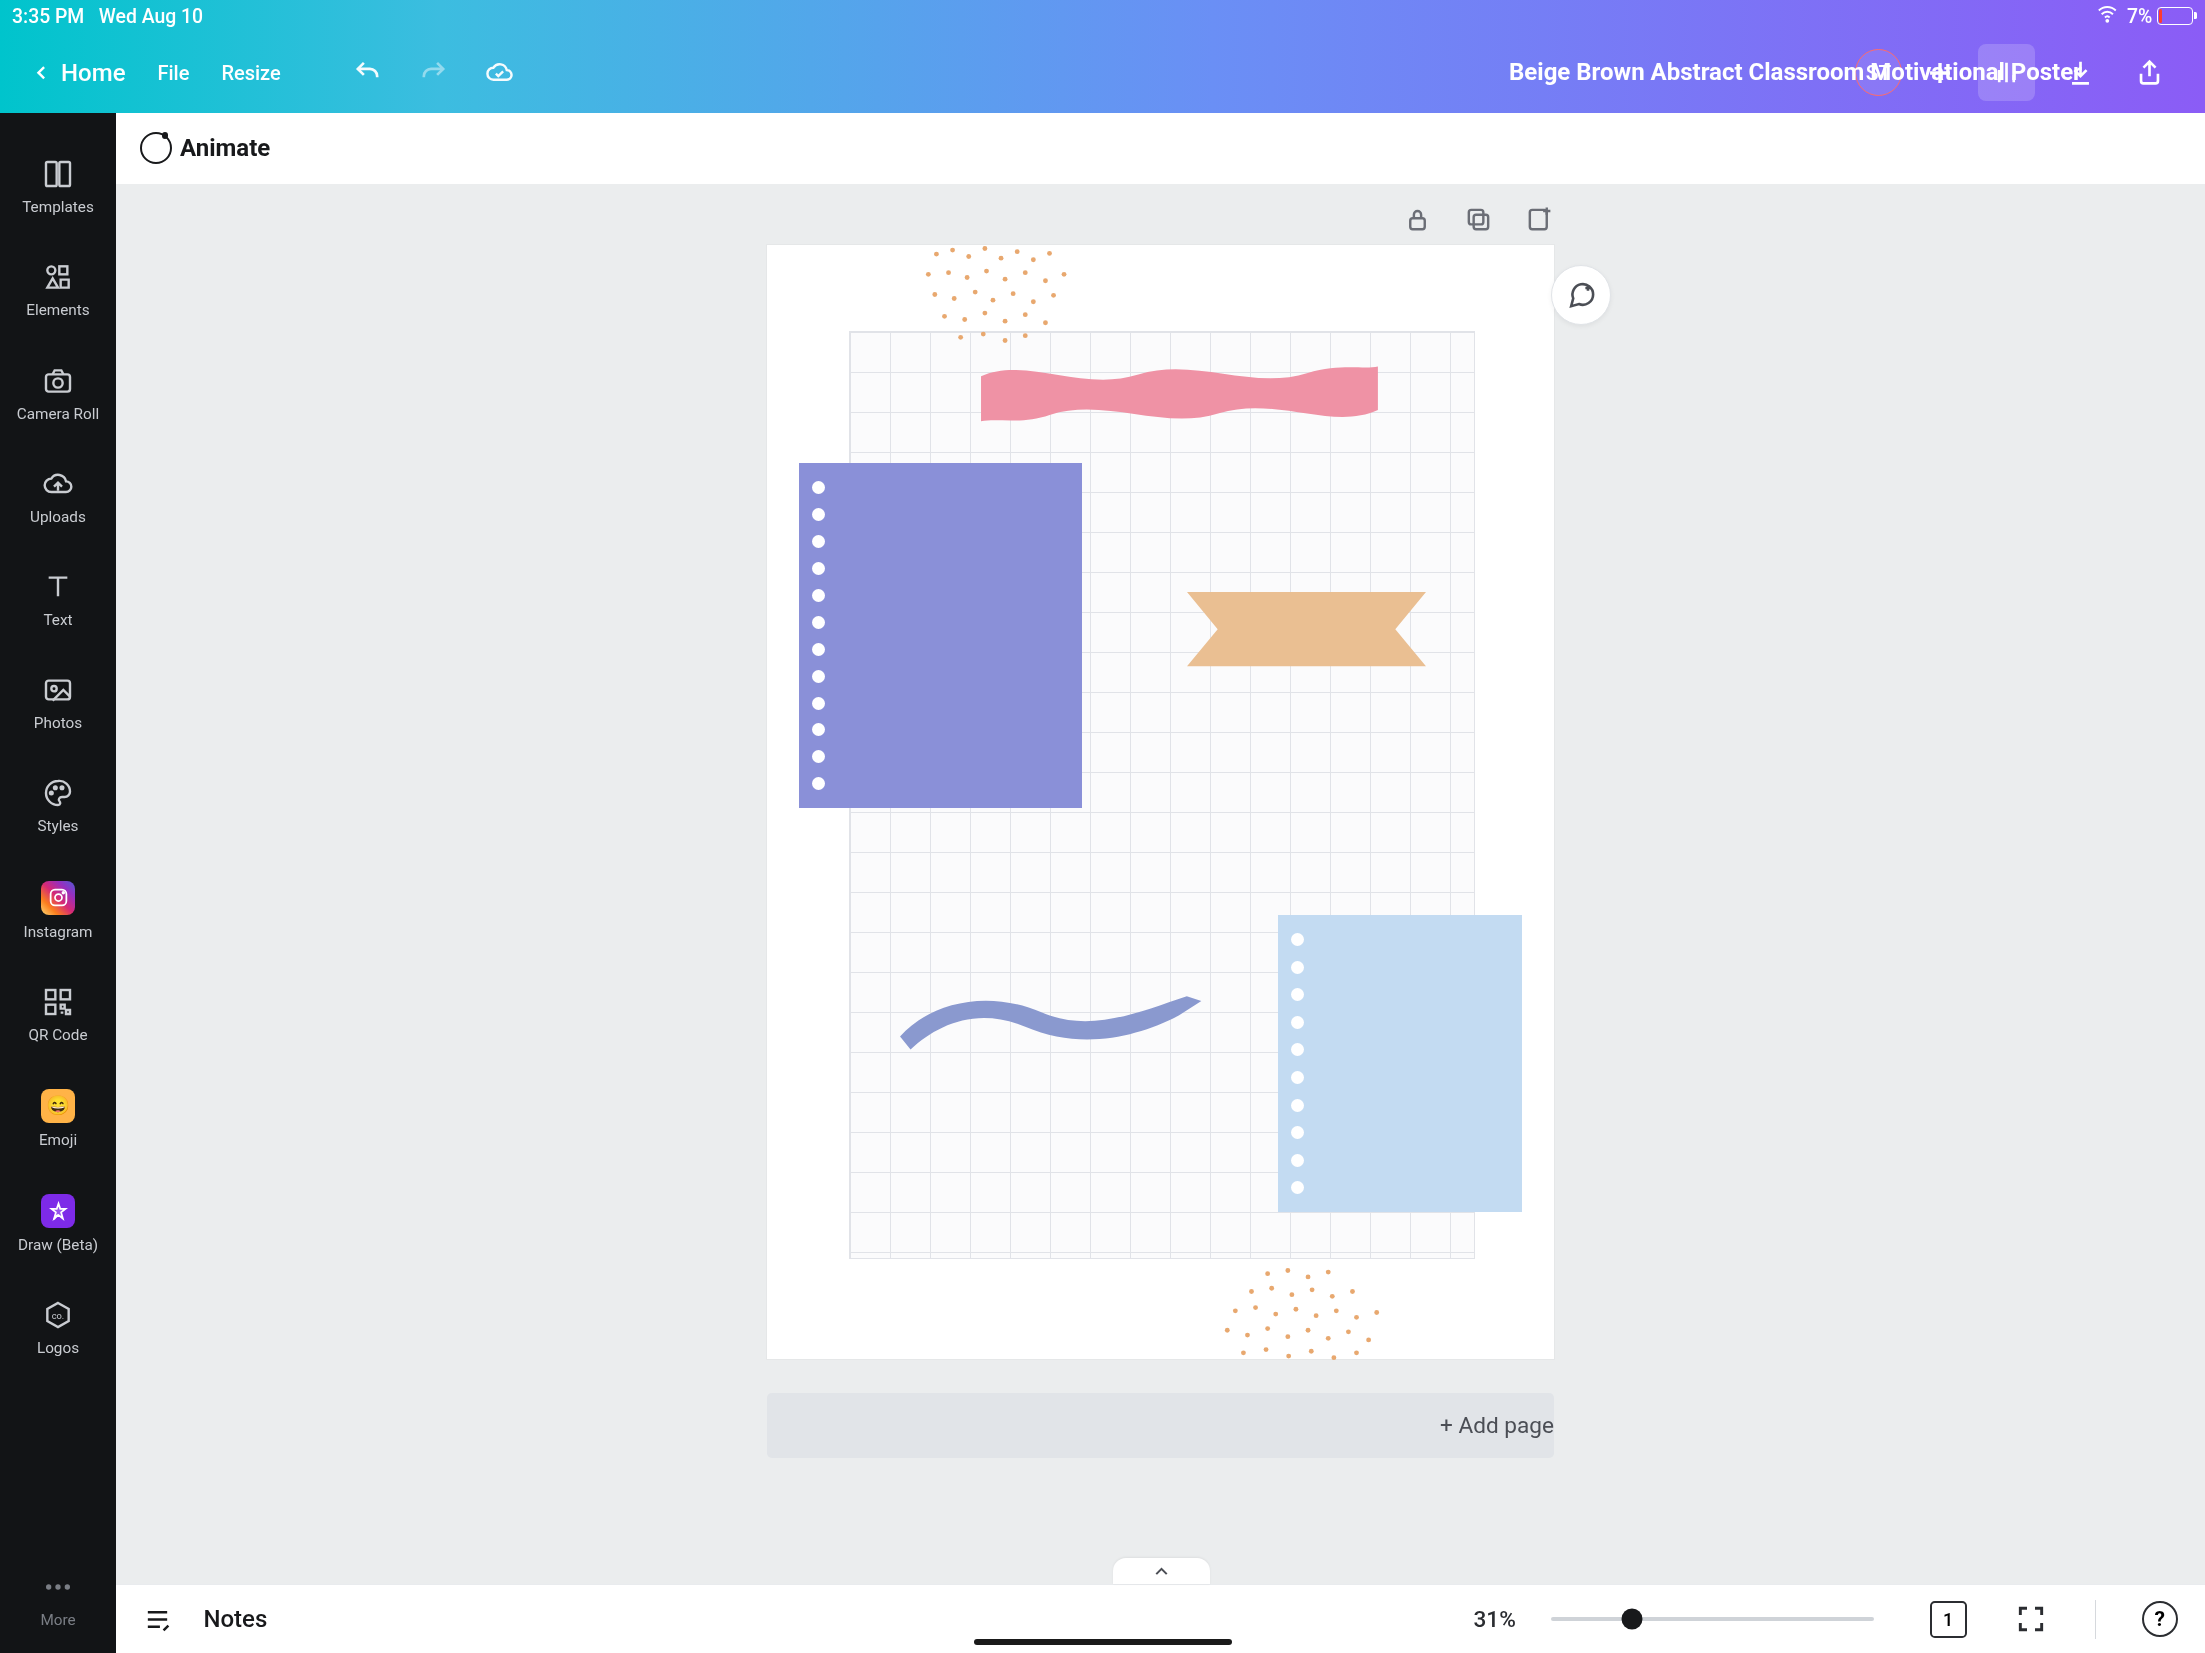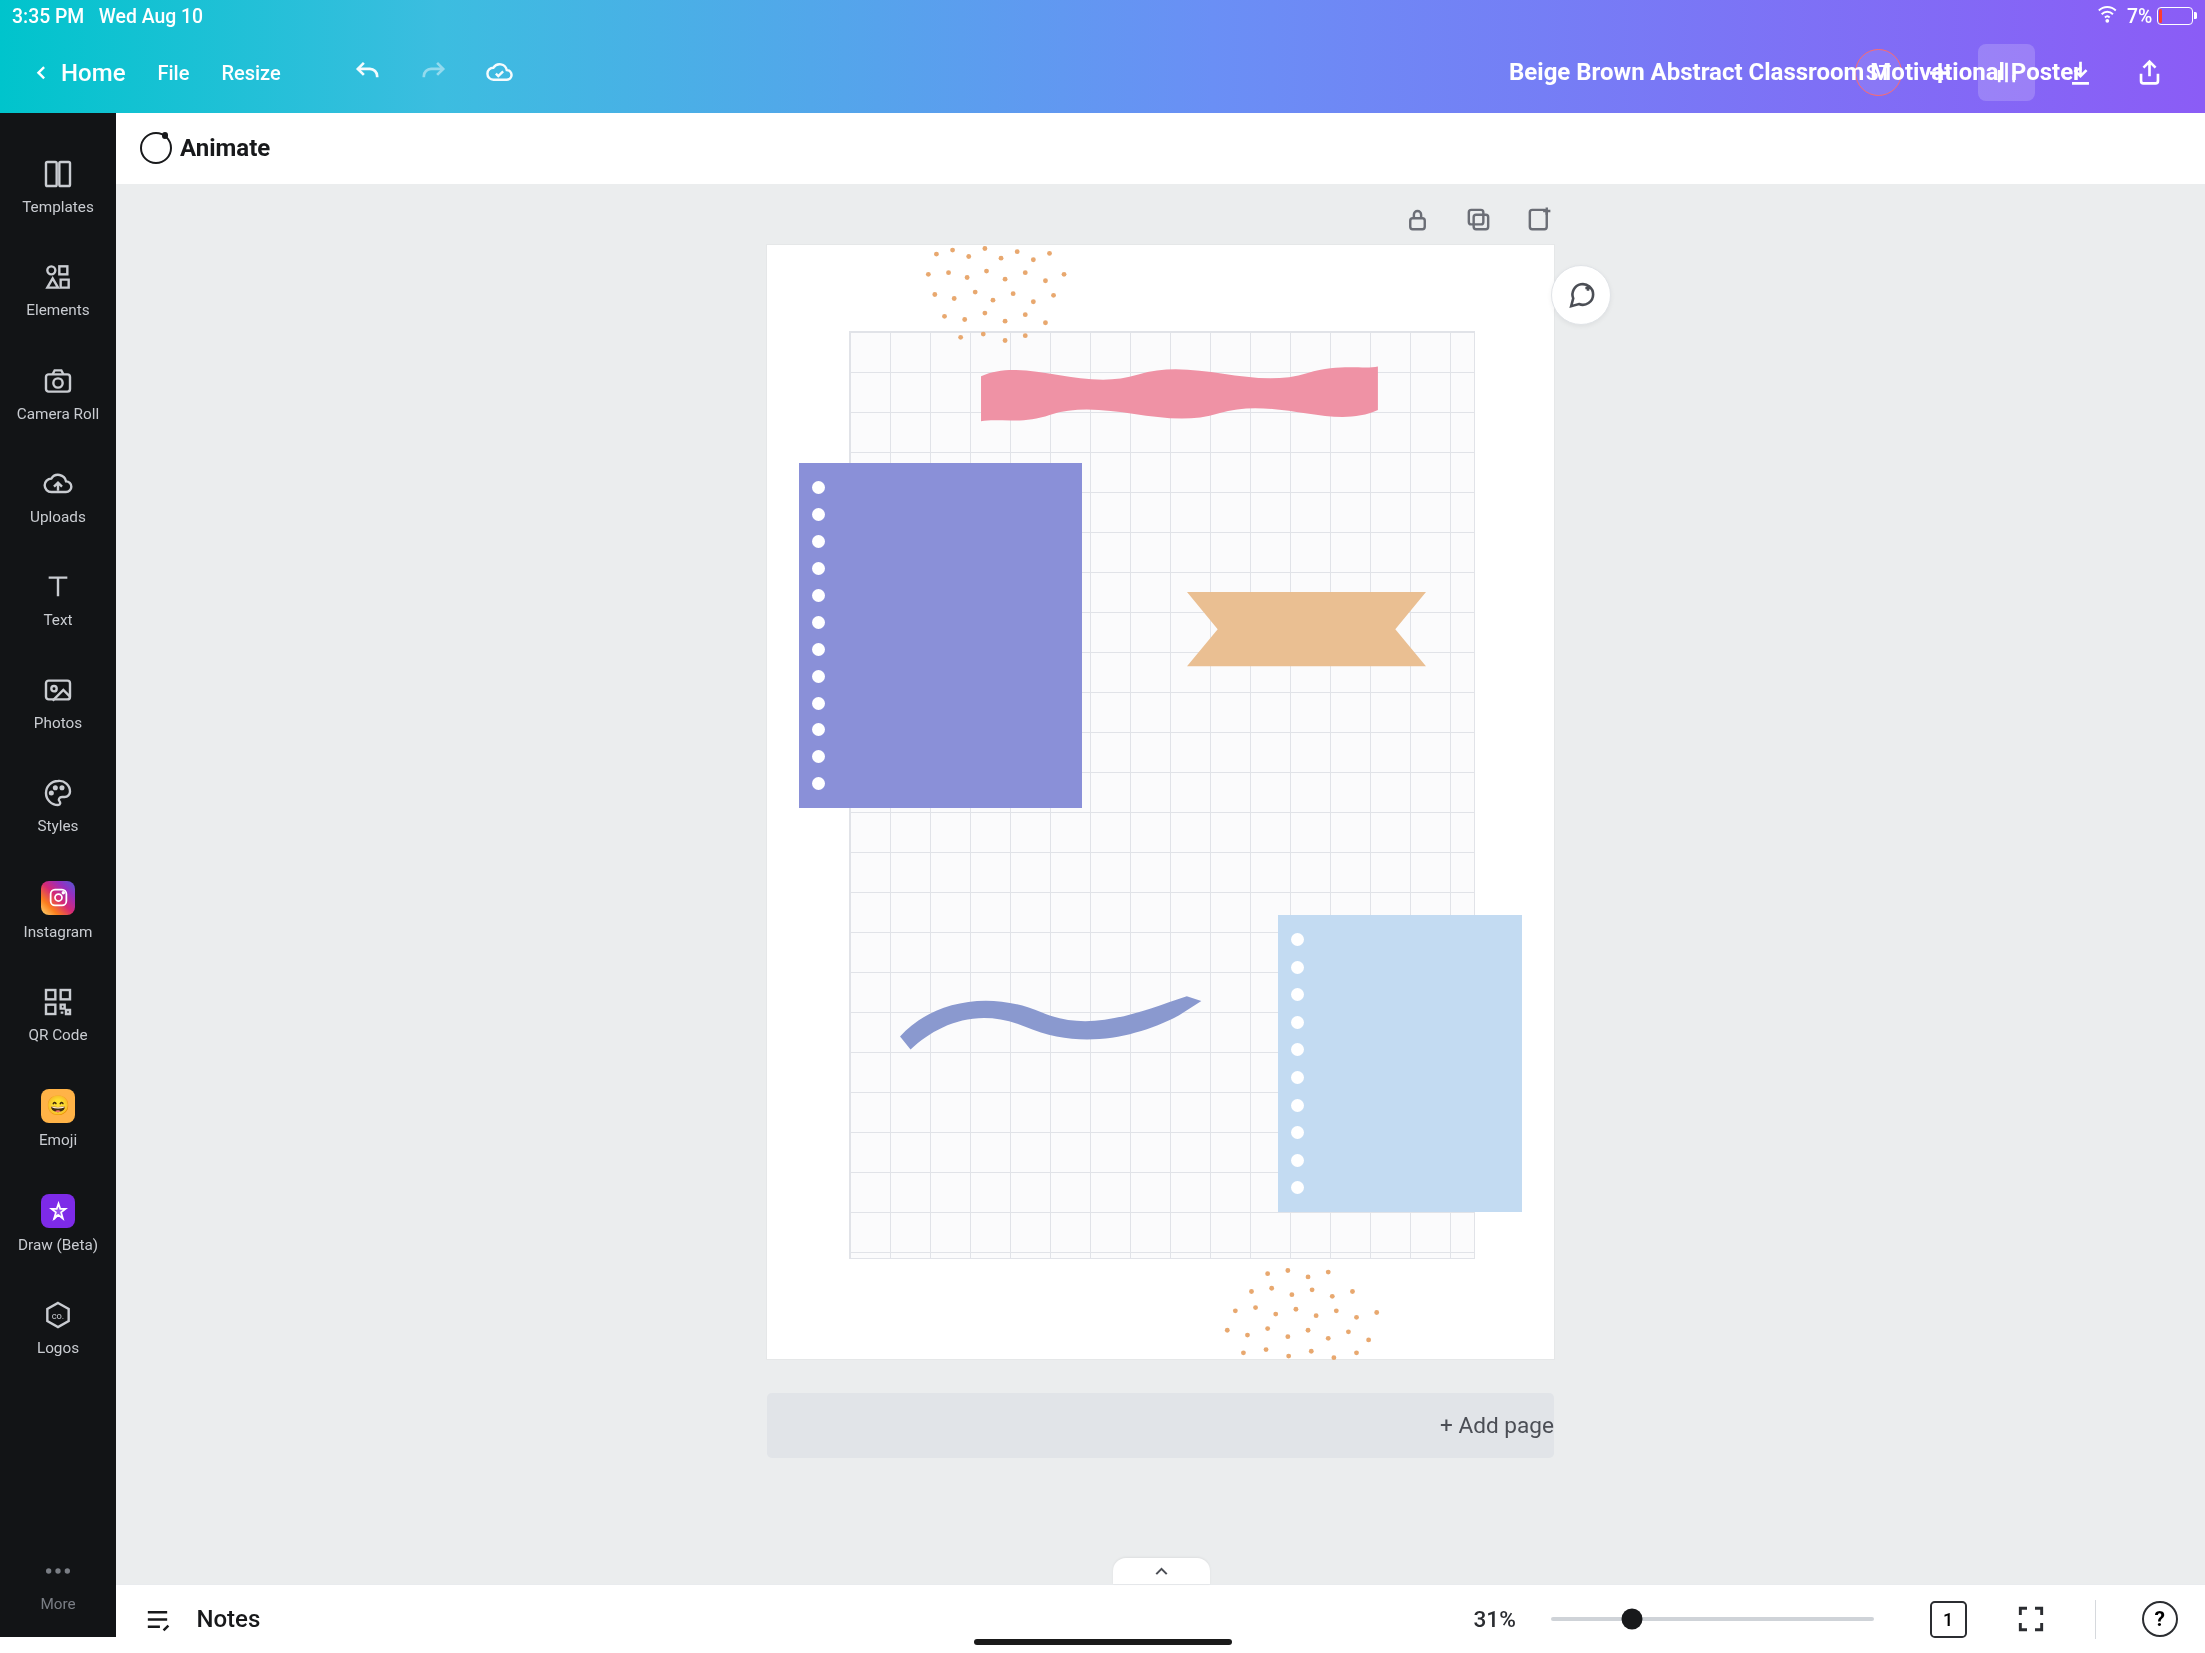--- a/index.html
+++ b/index.html
@@ -25,21 +25,21 @@
 .toolbar-icons .ico{width:29px;height:29px;display:flex;align-items:center;justify-content:center;opacity:.95}
 .toolbar-icons .ico.dim{opacity:.45}
 .doc-title{position:absolute;left:50%;transform:translateX(-50%);font-size:24px;font-weight:700;top:50%;margin-top:-14.5px;white-space:nowrap;left:1509px;transform:none}
 .nav-right{margin-left:auto;display:flex;align-items:center;gap:21px}
 .avatar{width:47px;height:47px;border-radius:50%;border:1.6px solid #ff6b6b;display:flex;align-items:center;justify-content:center;color:#fff;font-size:21px;font-weight:500;background:rgba(255,255,255,.08)}
 .plus-collab{width:34px;height:34px;display:flex;align-items:center;justify-content:center}
 .right-btn{width:57px;height:57px;border-radius:8px;display:flex;align-items:center;justify-content:center;background:rgba(255,255,255,.18)}
 .right-ico{width:48px;height:48px;display:flex;align-items:center;justify-content:center}
 
 
-.left-rail{position:absolute;top:113px;left:0;bottom:16px;width:116px;background:#121416;display:flex;flex-direction:column;align-items:center;padding-top:22.6px;gap:0}
+.left-rail{position:absolute;top:113px;left:0;bottom:0;width:116px;background:#121416;display:flex;flex-direction:column;align-items:center;padding-top:22.6px;gap:0}
 .rail-item{width:100%;display:flex;flex-direction:column;align-items:center;gap:8px;padding:22.6px 0;color:#c9ccd1;font-size:15.3px;cursor:pointer}
 .rail-item .ri-ico{width:32px;height:32px;display:flex;align-items:center;justify-content:center}
 .rail-item.more{margin-top:auto;color:#7a7e85;padding-bottom:24px}
 .ig-badge{width:34px;height:34px;border-radius:8px;background:linear-gradient(45deg,#feda75,#fa7e1e,#d62976,#962fbf,#4f5bd5);display:flex;align-items:center;justify-content:center}
 .emoji-badge{width:34px;height:34px;border-radius:8px;background:#ffb347;display:flex;align-items:center;justify-content:center;font-size:19.4px}
 .draw-badge{width:34px;height:34px;border-radius:8px;background:#7d2ae8;display:flex;align-items:center;justify-content:center}
 
 
 .context-bar{position:absolute;top:113px;left:116px;right:0;height:71px;background:#fff;border-bottom:0.8px solid #fff;display:flex;align-items:center;padding:0 24px}
 .animate-btn{display:flex;align-items:center;gap:8px;font-size:24px;font-weight:700;color:#18191b;cursor:pointer}
@@ -85,21 +85,21 @@
 .fab .fab-btn{width:60px;height:60px;border-radius:50%;background:#fff;border:0.8px solid #e1e4e8;display:flex;align-items:center;justify-content:center;box-shadow:0 1.6px 4.8px rgba(0,0,0,.06)}
 
 
 .add-page{margin-top:34px;width:787px;height:65px;background:#e1e4e8;border-radius:4.8px;display:flex;align-items:center;justify-content:flex-end;font-size:22.6px;color:#4b4e55;cursor:pointer}
 
 
 .chevron-tab{position:absolute;bottom:69px;left:calc(116px + (100% - 116px)/2 - 48px);width:97px;height:26px;background:#fff;border-radius:13px 13px 0 0;display:flex;align-items:center;justify-content:center;box-shadow:0 -0.8px 2.4px rgba(0,0,0,.06);z-index:5}
 
 
 .bottom-bar{position:absolute;left:116px;right:0;bottom:0;height:69px;background:#fff;border-top:0.8px solid #e9ebee;display:flex;align-items:center;padding:0 27.4px;gap:19.4px}
-.notes-btn{display:flex;align-items:center;gap:24px;font-size:24px;font-weight:500;color:#18191b;cursor:pointer}
+.notes-btn{display:flex;align-items:center;gap:31px;font-size:24px;font-weight:500;color:#18191b;cursor:pointer}
 .spacer{flex:1}
 .zoom-label{font-size:22.6px;color:#2b2d31;font-weight:500;margin-right:16px}
 .zoom-slider{width:323px;height:4.8px;background:#cfd3d8;border-radius:2.4px;position:relative}
 .zoom-slider .knob{position:absolute;top:50%;left:25%;transform:translate(-50%,-50%);width:21px;height:21px;border-radius:50%;background:#18191b}
 .page-ind{width:37px;height:37px;border:2px solid #2b2d31;border-radius:4.8px;display:flex;align-items:center;justify-content:center;font-size:18px;font-weight:500;margin-left:36px}
 .bb-ico{width:32px;height:32px;color:#2b2d31;margin-left:29px;cursor:pointer}
 .bb-sep{width:0.8px;height:39px;background:#d6d9dd;margin-left:29px}
 .help-ico{width:36px;height:36px;border:2.4px solid #2b2d31;border-radius:50%;display:flex;align-items:center;justify-content:center;font-size:21px;font-weight:700;margin-left:26px}
 
 

